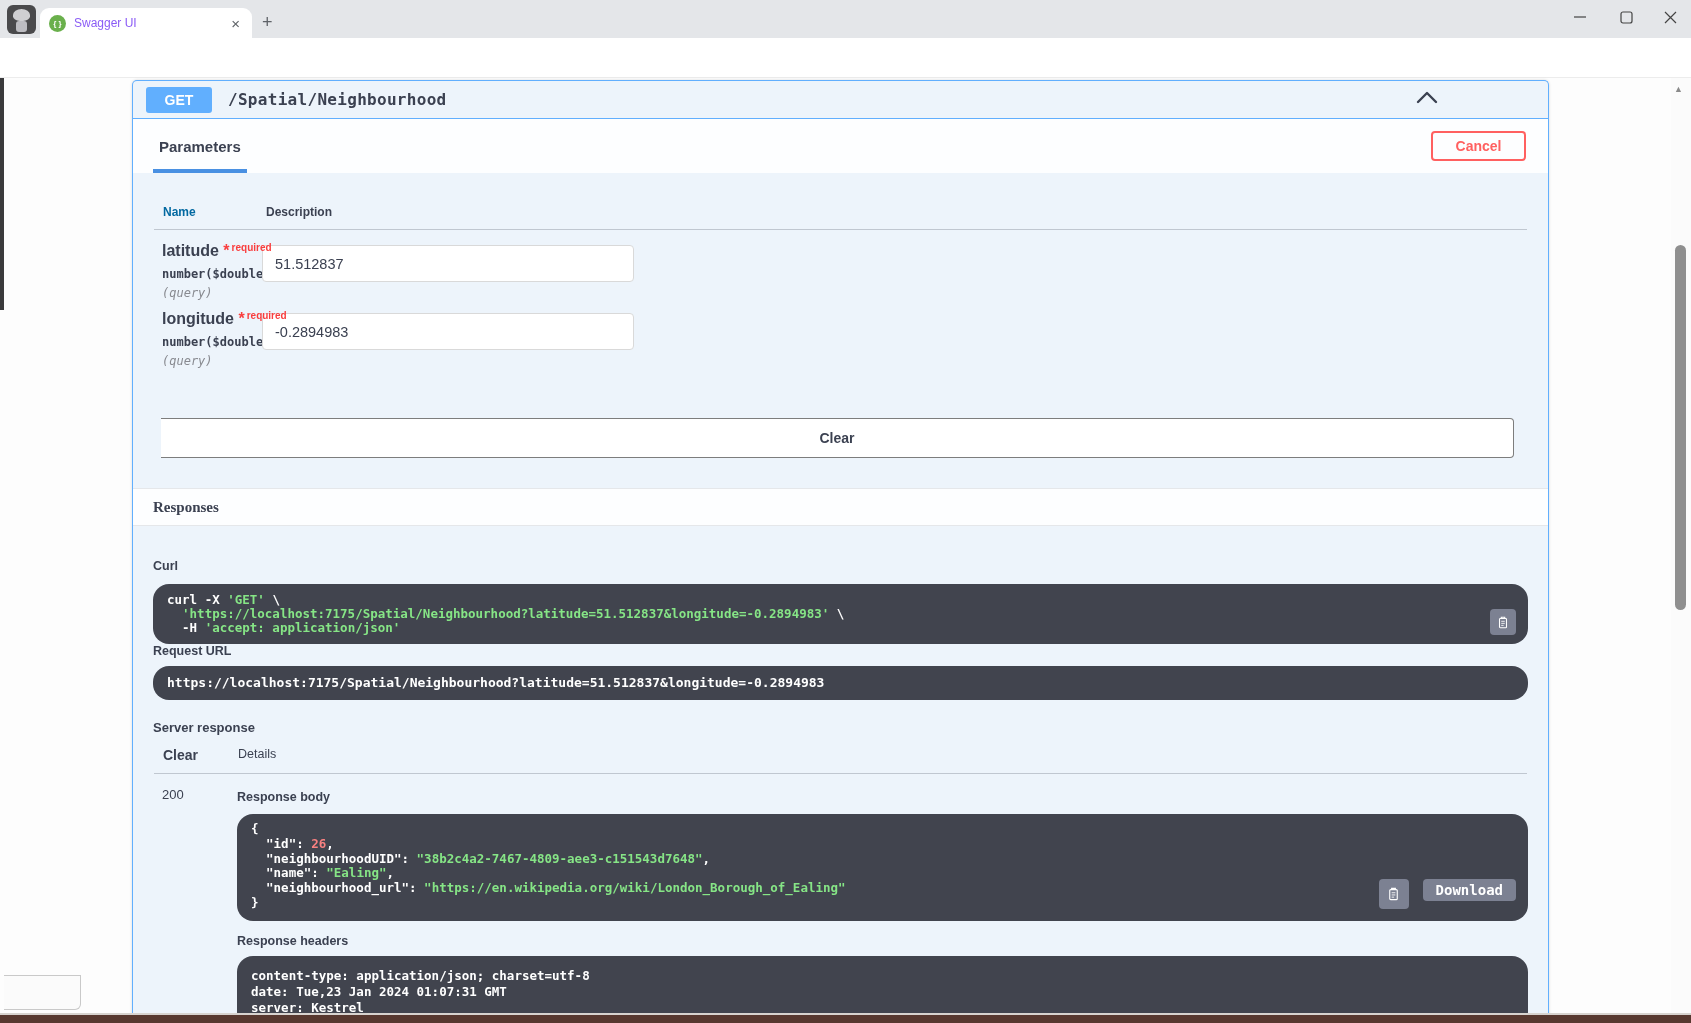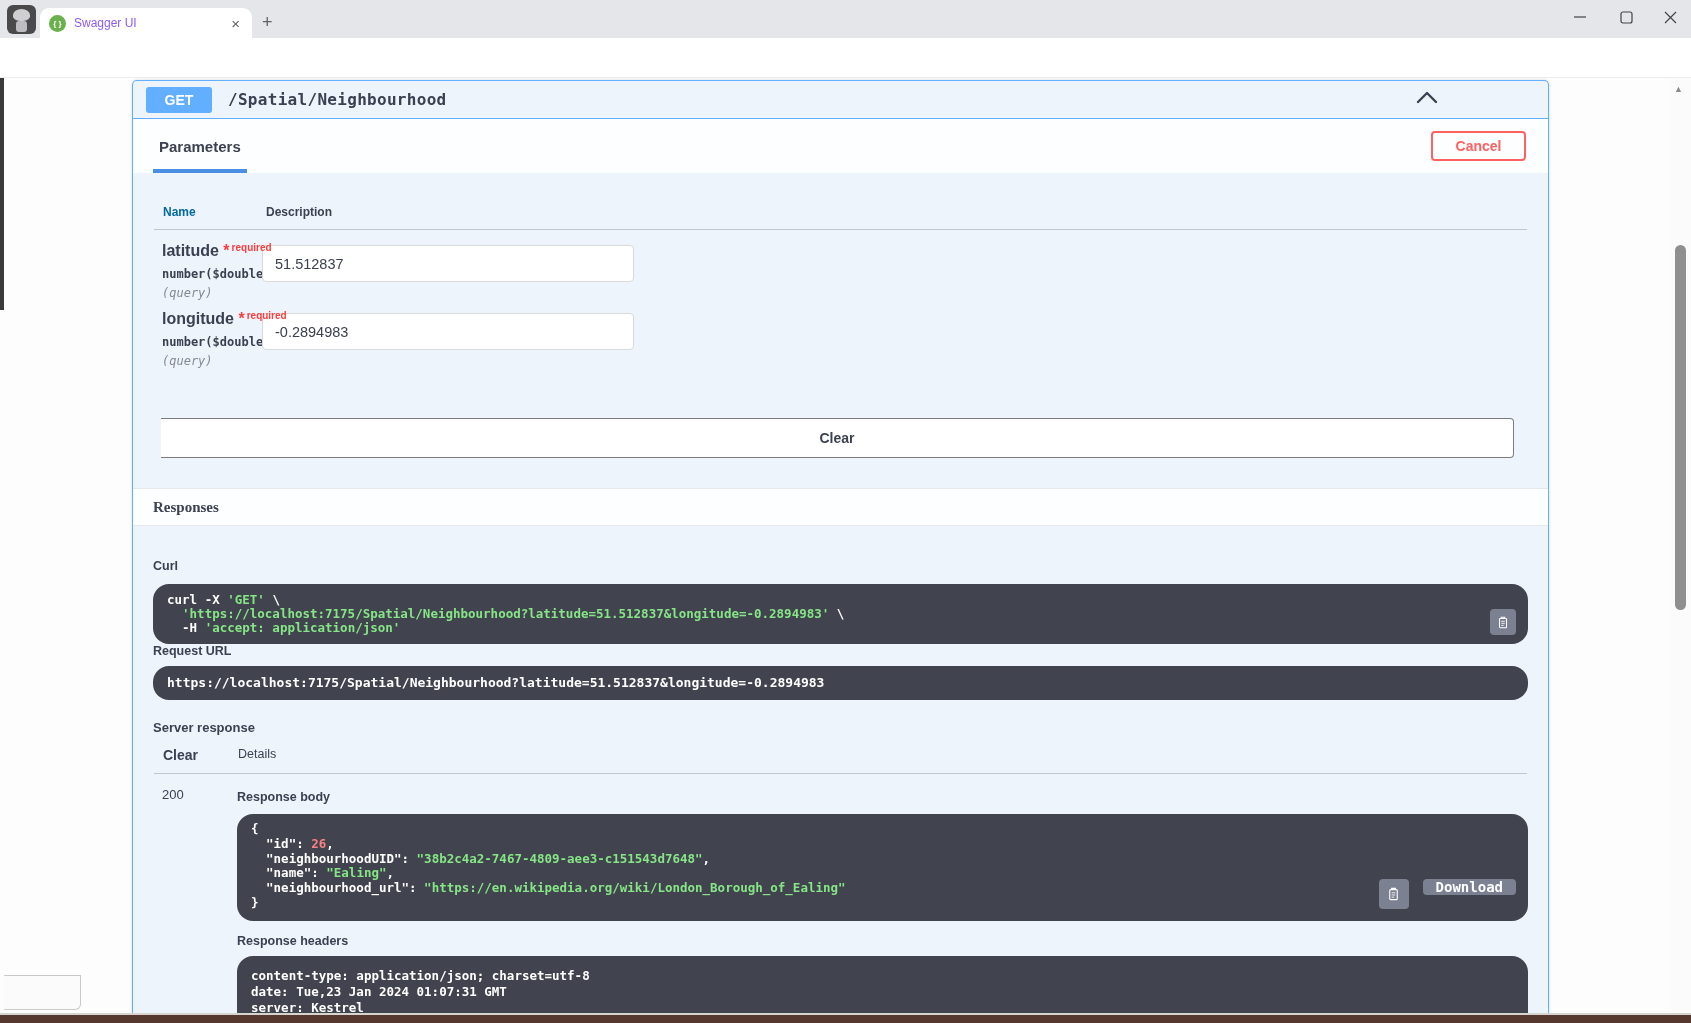--- a/index.html
+++ b/index.html
@@ -126,21 +126,21 @@
   .sr-head .code-h { width:75px; font-size:14px; font-weight:bold; color:#3b4151; }
   .sr-head .det-h { font-size:12.5px; color:#3b4151; }
   .sr-row { display:flex; padding-top:13px; }
   .sr-code { width:84px; padding-left:9px; font-size:13px; color:#3b4151; }
   .sr-details { flex:1; }
   .rb-label { display:block; margin:3px 0 10px 0; }
   .json-block { line-height:14.8px; padding:8px 14px 10px 14px; }
   .json-btns { position:absolute; right:12px; bottom:12px; display:flex; gap:14px; }
   .copy-btn2 { width:30px; height:30px; background:#7c8192; border:none; border-radius:4px;
     display:flex; align-items:center; justify-content:center; }
-  .btn-download { height:16px; background:#7c8192; border:none; border-radius:4px; color:#ffffff;
+  .btn-download { height:22px; background:#7c8192; border:none; border-radius:4px; color:#ffffff;
     font-weight:bold; font-size:14px; padding:0 13px; font-family:inherit;text-align:right; }
   .rh-label { display:block; margin:13px 0 8px 0; }
   .headers-block { padding:12px 14px; line-height:16px; }
 </style>
 </head>
 <body>
 
 <div class="titlebar">
   <div class="profile-avatar"></div>
   <div class="tab">

